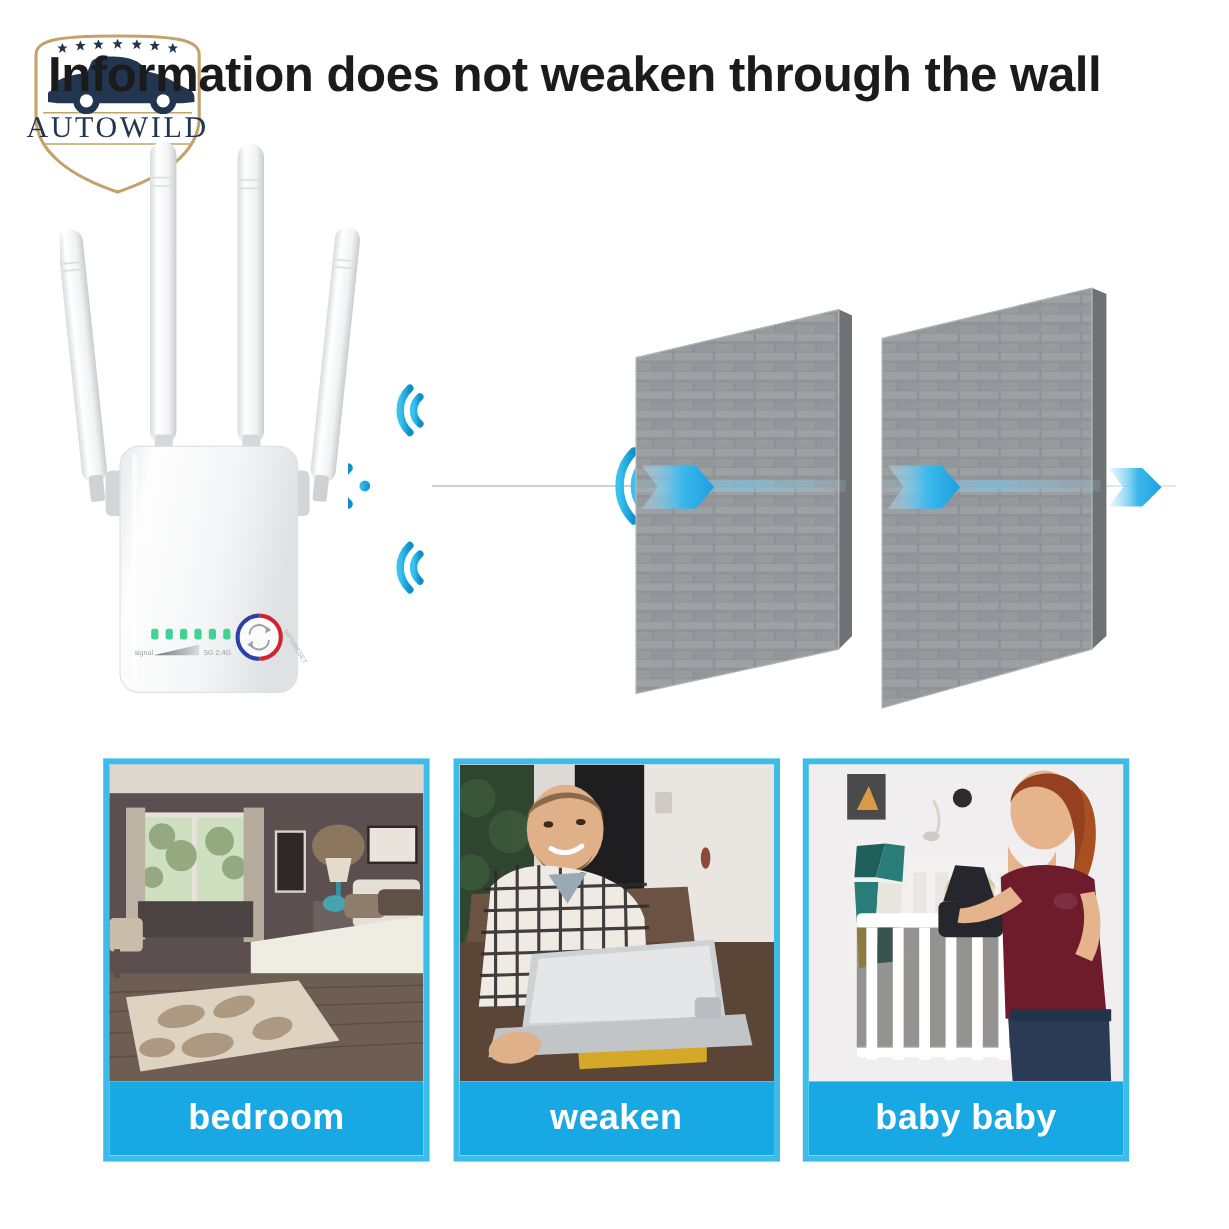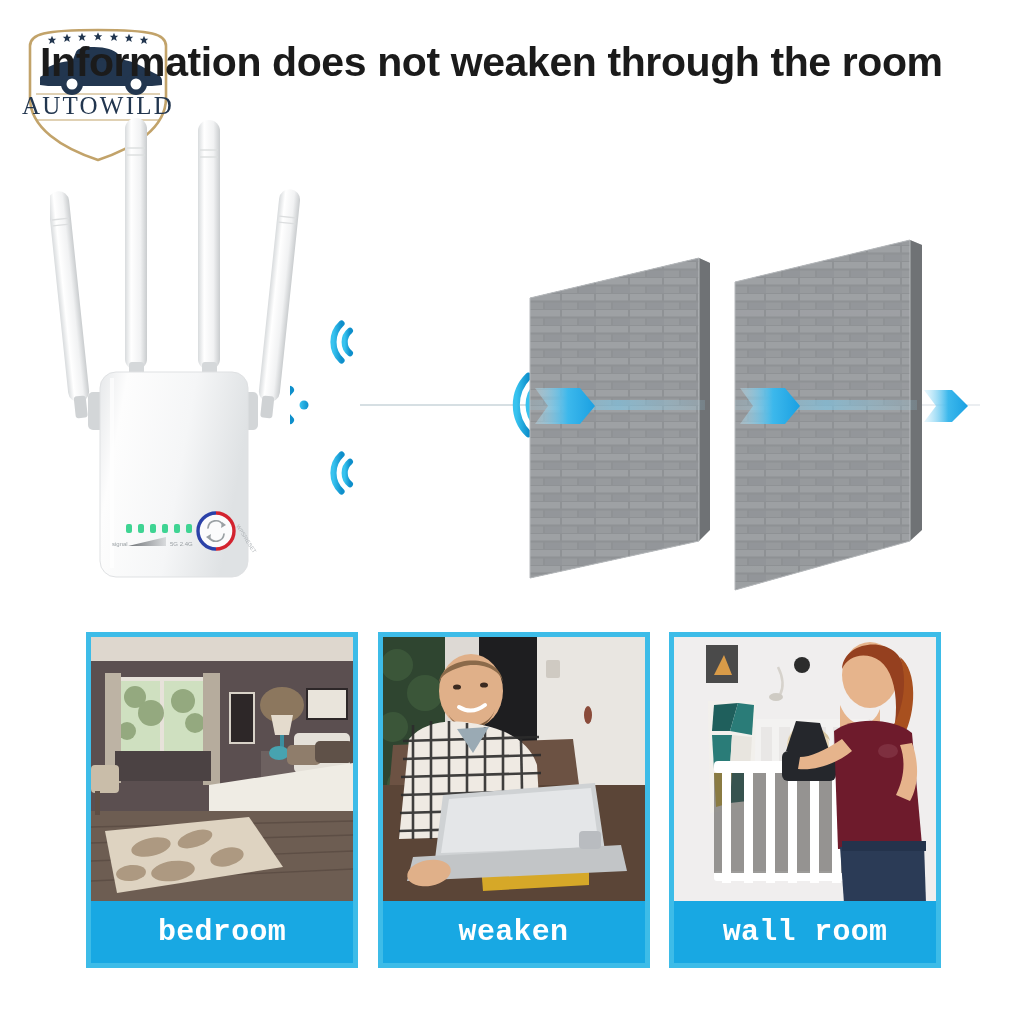--- a/index.html
+++ b/index.html
@@ -93,21 +93,20 @@
   .card-caption {
     flex: 0 0 62px;
     background: #18a8e3;
     color: #ffffff;
     font-weight: bold;
     font-size: 30px;
     display: flex;
     align-items: center;
     justify-content: center;
     letter-spacing: 0.3px;
-    font-family: Liberation Mono, monospace;
   }
 </style>
 </head>
 <body>
 
 <div id="page">
 
   <div id="logo">
     <svg viewBox="0 0 168 140" xmlns="http://www.w3.org/2000/svg">
 
@@ -150,21 +149,21 @@
         <circle cx="58" cy="60" r="11" fill="#22364f"></circle>
           <circle cx="58" cy="60" r="5.5" fill="#ffffff"></circle>
         <circle cx="122" cy="60" r="11" fill="#22364f"></circle>
           <circle cx="122" cy="60" r="5.5" fill="#ffffff"></circle>
       </g>
 
       <text x="84" y="90" text-anchor="middle" font-family="Liberation Serif, serif" font-size="25" letter-spacing="2.2" fill="#22364f">AUTOWILD</text>
     </svg>
   </div>
 
-  <div id="headline">Information does not weaken through the room</div>
+  <div id="headline">Information does not weaken through the wall</div>
 
   <div id="router-wrap">
     <svg viewBox="0 0 260 480" xmlns="http://www.w3.org/2000/svg">
       <defs>
         <linearGradient id="antG" x1="0" y1="0" x2="1" y2="0">
           <stop offset="0%" stop-color="#d8dbdd"></stop>
           <stop offset="28%" stop-color="#ffffff"></stop>
           <stop offset="70%" stop-color="#f1f2f3"></stop>
           <stop offset="100%" stop-color="#c9ccce"></stop>
         </linearGradient>
@@ -537,17 +536,17 @@
           <path d="M160 96 C178 82, 218 82, 238 98 L248 210 L164 214 Z" fill="#6e1b2c"></path>
 
           <path d="M168 104 C150 116, 136 122, 126 122 L124 134 C142 136, 164 128, 178 116 Z" fill="#e6b48c"></path>
           <path d="M238 108 C246 130, 244 152, 236 166 L222 160 C230 144, 232 126, 226 110 Z" fill="#e6b48c"></path>
           <ellipse cx="214" cy="116" rx="10" ry="7" fill="#8d3f50" opacity="0.55"></ellipse>
 
           <path d="M166 212 L250 208 L252 268 L170 268 Z" fill="#2b3b56"></path>
           <rect x="168" y="206" width="84" height="10" fill="#24334c"></rect>
         </svg>
       </div>
-      <div class="card-caption">wall room</div>
+      <div class="card-caption">baby baby</div>
     </div>
 
   </div>
 </div>
 
 </body></html>

